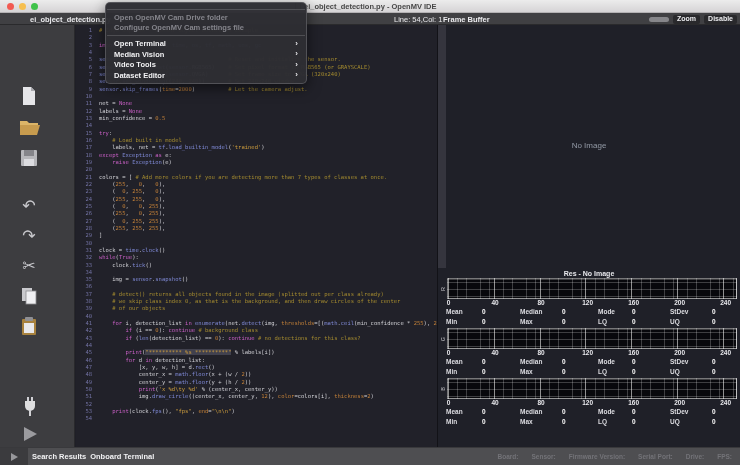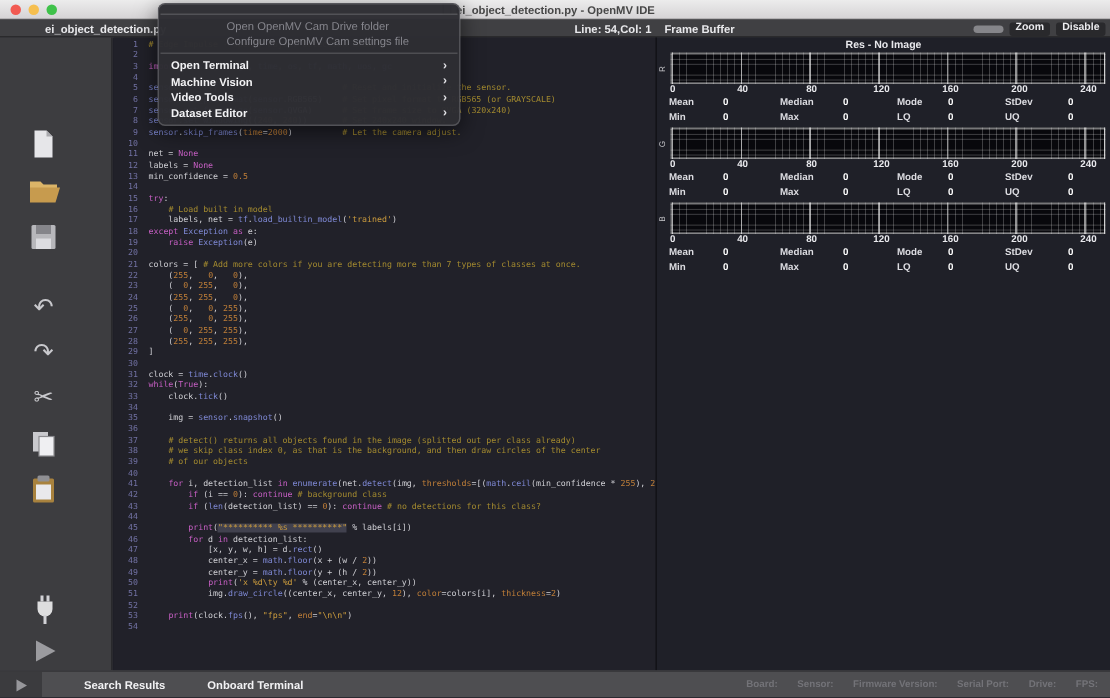--- a/index.html
+++ b/index.html
@@ -13,21 +13,21 @@
   .light { width:7px; height:7px; border-radius:50%; }
   .light.r { background:#f25a52; } .light.y { background:#f6bf4f; } .light.g { background:#3fc24a; }
   .win-title { position:absolute; left:304px; top:2px; font-size:7.5px; font-weight:700; color:#474747; }
   .doc-icon { position:absolute; left:295px; top:2px; width:6px; height:8px; background:#fdfdfd;
               border:0.5px solid #9a9a9a; }
 
   
   .topbar { position:relative; height:12px; background:#404043; border-bottom:1px solid #2a2a2c;
             color:#e9e9ec; }
   .topbar .tab-label   { position:absolute; left:30px;  top:2px; font-size:7.5px; font-weight:700; }
-  .topbar .line-col    { position:absolute; left:383px; top:2px; font-size:7.5px; font-weight:700; }
+  .topbar .line-col    { position:absolute; left:394px; top:2px; font-size:7.5px; font-weight:400; }
   .topbar .fb-title    { position:absolute; left:443px; top:2px; font-size:7.5px; font-weight:700; }
   .fb-controls { position:absolute; right:3px; top:1.5px; display:flex; align-items:center; gap:4px; }
   .fb-slider { width:20px; height:5px; border-radius:2.5px; background:#86868a; }
   .fb-btn { background:#29292c; border-radius:2px; padding:0.5px 4px; font-size:7px; font-weight:700;
             color:#ececef; line-height:8px; }
 
   
   .main { position:relative; height:422px; }
 
   
@@ -90,32 +90,32 @@
   .stats { display:grid; grid-template-columns:36px 38px 42px 36px 34px 38px 42px auto;
            padding-left:8px; row-gap:1px; }
   .stats .sl { font-size:6.5px; font-weight:700; color:#dcdce1; line-height:9px; }
   .stats .sv { font-size:6.5px; font-weight:700; color:#fff; line-height:9px; }
 
   
   .bottombar { position:relative; height:18px; background:#4e4e51; border-top:1px solid #39393c;
                display:flex; align-items:center; }
   .collapse-block { width:28px; height:100%; background:#3b3b3e; display:flex; align-items:center;
                     justify-content:center; }
-  .bottom-tab { font-size:7.5px; font-weight:700; color:#f2f2f4; margin-left:28px; }
+  .bottom-tab { font-size:7.5px; font-weight:700; color:#f2f2f4; margin-left:4px; }
   .status-labels { margin-left:auto; display:flex; gap:13px; padding-right:8px; }
   .status-labels span { font-size:6.5px; font-weight:700; color:#737378; }
 
   
   .menu { position:absolute; left:105px; top:2px; width:202px; z-index:50;
           background:rgba(46,46,51,0.98); border:0.5px solid rgba(255,255,255,0.18);
           border-radius:5px; box-shadow:0 4px 14px rgba(0,0,0,0.55); padding:3px 0; }
   .menu-item { position:relative; height:10.4px; display:flex; align-items:center;
                justify-content:space-between; padding:0 8px; font-size:7.5px; font-weight:600;
                color:#f2f2f4; }
-  .menu-item.disabled { color:#85858c; font-weight:400;margin-left:37px; }
+  .menu-item.disabled { color:#85858c; font-weight:700; }
   .menu-sep { height:1px; background:rgba(255,255,255,0.16); margin:2.5px 1px; }
   .mi-shortcut { font-size:7px; color:#c9c9ce; letter-spacing:0.5px; }
   .mi-sub { font-size:8px; color:#e4e4e8; line-height:8px; }
   .menu-item.flagged::before { content:""; position:absolute; left:2px; right:23px; top:0;
                bottom:0; border:1.5px solid #c4382c; }
 </style>
 </head>
 <body>
 
 <div class="titlebar">
@@ -307,20 +307,24 @@
         <div class="code-line"><span class="tk-t">            center_y = </span><span class="tk-b">math</span><span class="tk-t">.</span><span class="tk-b">floor</span><span class="tk-t">(y + (h / </span><span class="tk-n">2</span><span class="tk-t">))</span></div>
         <div class="code-line"><span class="tk-t">            </span><span class="tk-k">print</span><span class="tk-t">(</span><span class="tk-s">'x %d\ty %d'</span><span class="tk-t"> % (center_x, center_y))</span></div>
         <div class="code-line"><span class="tk-t">            img.</span><span class="tk-b">draw_circle</span><span class="tk-t">((center_x, center_y, </span><span class="tk-n">12</span><span class="tk-t">), </span><span class="tk-n">color</span><span class="tk-t">=colors[i], </span><span class="tk-n">thickness</span><span class="tk-t">=</span><span class="tk-n">2</span><span class="tk-t">)</span></div>
         <div class="code-line">&nbsp;</div>
         <div class="code-line"><span class="tk-t">    </span><span class="tk-k">print</span><span class="tk-t">(clock.</span><span class="tk-b">fps</span><span class="tk-t">(), </span><span class="tk-s">"fps"</span><span class="tk-t">, </span><span class="tk-n">end</span><span class="tk-t">=</span><span class="tk-s">"\n\n"</span><span class="tk-t">)</span></div>
         <div class="code-line">&nbsp;</div>
       </div>
   </div>
 
   <div class="rightpanel">
+    <div class="framebuffer">
+      <div class="fb-scroll"></div>
+      <div class="no-image">No Image</div>
+    </div>
     <div class="histpanel">
       <div class="res-title">Res - No Image</div>
       <div id="channels">
           <div class="channel">
             <div class="chan-row">
               <div class="chan-letter">R</div>
               <div class="chan-grid"></div>
             </div>
             <div class="ticks">
               <span style="left: 0px;">0</span>
@@ -448,21 +452,21 @@
     </div>
     <div class="menu-item disabled">
       <span>Configure OpenMV Cam settings file</span>
     </div>
     <div class="menu-sep"></div>
     <div class="menu-item">
       <span>Open Terminal</span>
       <span class="mi-sub">›</span>
     </div>
     <div class="menu-item">
-      <span>Machine Vision</span>
+      <span>Median Vision</span>
       <span class="mi-sub">›</span>
     </div>
     <div class="menu-item">
       <span>Video Tools</span>
       <span class="mi-sub">›</span>
     </div>
     <div class="menu-item">
       <span>Dataset Editor</span>
       <span class="mi-sub">›</span>
     </div>

